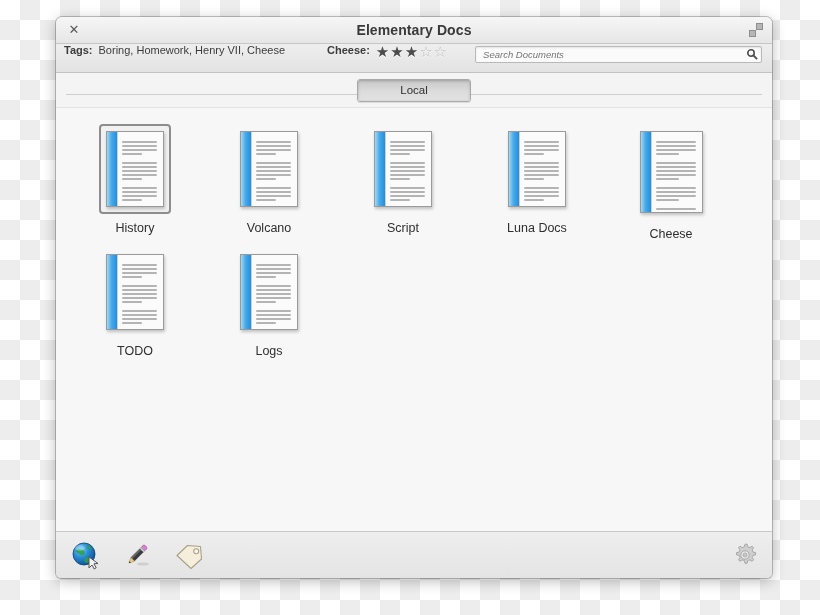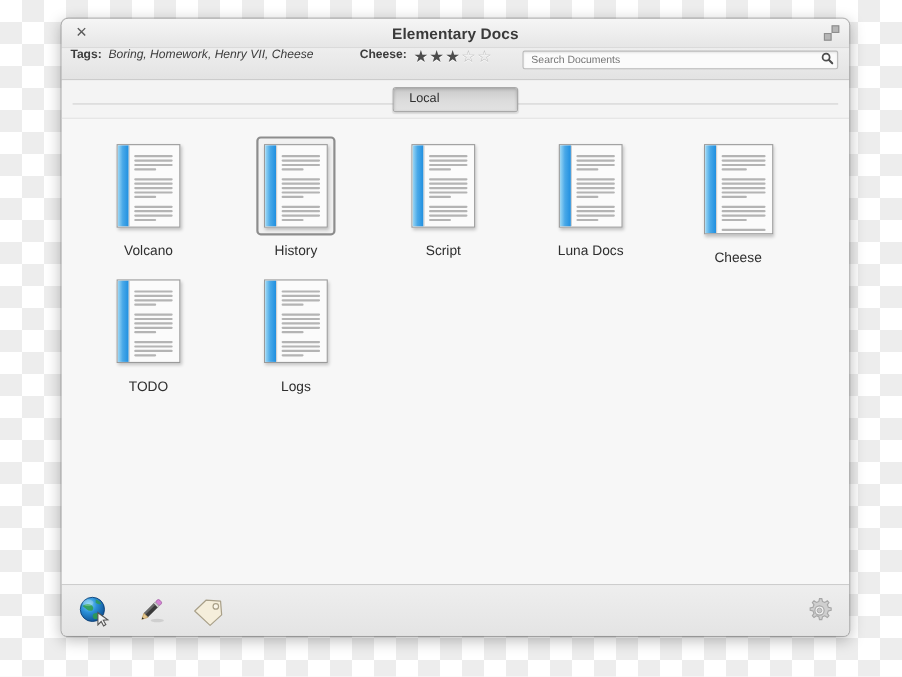--- a/index.html
+++ b/index.html
@@ -97,21 +97,20 @@
   .tb-label {
     font-size: 11px;
     color: #3c3c3c;
     font-weight: bold;
     margin-right: 6px;
     white-space: nowrap;
   }
   .tags-value {
     font-size: 11px;
     color: #3c3c3c;
-    font-style: italic;
     white-space: nowrap;
   }
   .tb-spacer-1 { width: 42px; }
   .rating-stars {
     display: flex;
     align-items: center;
     gap: 1px;
     margin-right: 28px;
   }
   .star {
@@ -127,20 +126,21 @@
     flex: 1;
     max-width: 302px;
     margin-left: auto;
     margin-right: 2px;
   }
   .search-input {
     width: 100%;
     box-sizing: border-box;
     height: 17px;
     font-size: 9.5px;
+    font-style: italic;
     color: #9a9a9a;
     padding: 0 18px 0 7px;
     border: 1px solid #b9b9b9;
     border-radius: 2px;
     background: #fbfbfb;
     box-shadow: inset 0 1px 2px rgba(0,0,0,0.10);
     outline: none;
     font-family: "Liberation Sans", sans-serif;
   }
   .search-icon {
@@ -175,21 +175,21 @@
     border: 1px solid #a9a9a9;
     border-radius: 3px;
     overflow: hidden;
     box-shadow: 0 1px 1px rgba(0,0,0,0.10);
   }
   .tab {
     min-width: 84px;
     padding: 0 14px;
     height: 21px;
     line-height: 21px;
-    text-align: left;
+    text-align: center;
     font-size: 11.5px;
     color: #3d3d3d;
     cursor: pointer;
     background: linear-gradient(to bottom, #fdfdfd 0%, #f0f0f0 100%);
   }
   .tab + .tab { border-left: 1px solid #a9a9a9; }
   .tab.active {
     background: linear-gradient(to bottom, #c9c9c9 0%, #dcdcdc 55%, #e2e2e2 100%);
     box-shadow: inset 0 1px 3px rgba(0,0,0,0.22);
     color: #2f2f2f;
@@ -323,20 +323,46 @@
   </div>
 
   <div class="tabbar">
     <div class="tabs">
         <div class="tab active">Local</div>
       </div>
   </div>
 
   <div class="content">
     <div class="icon-grid">
+        <div class="doc-item selected">
+          <div class="doc-thumb-box">
+            <div class="page">
+              <div class="spine"></div>
+              <div class="lines">
+                <div class="ln"></div>
+                <div class="ln"></div>
+                <div class="ln"></div>
+                <div class="ln short"></div>
+                <div class="gap"></div>
+                <div class="ln"></div>
+                <div class="ln"></div>
+                <div class="ln"></div>
+                <div class="ln"></div>
+                <div class="ln short"></div>
+                <div class="gap"></div>
+                <div class="ln"></div>
+                <div class="ln"></div>
+                <div class="ln"></div>
+                <div class="ln short"></div>
+                <div class="gap"></div>
+              </div>
+            </div>
+          </div>
+          <div class="doc-label">History</div>
+        </div>
         <div class="doc-item">
           <div class="doc-thumb-box">
             <div class="page">
               <div class="spine"></div>
               <div class="lines">
                 <div class="ln"></div>
                 <div class="ln"></div>
                 <div class="ln"></div>
                 <div class="ln short"></div>
                 <div class="gap"></div>
@@ -348,46 +374,20 @@
                 <div class="gap"></div>
                 <div class="ln"></div>
                 <div class="ln"></div>
                 <div class="ln"></div>
                 <div class="ln short"></div>
                 <div class="gap"></div>
               </div>
             </div>
           </div>
           <div class="doc-label">Volcano</div>
-        </div>
-        <div class="doc-item selected">
-          <div class="doc-thumb-box">
-            <div class="page">
-              <div class="spine"></div>
-              <div class="lines">
-                <div class="ln"></div>
-                <div class="ln"></div>
-                <div class="ln"></div>
-                <div class="ln short"></div>
-                <div class="gap"></div>
-                <div class="ln"></div>
-                <div class="ln"></div>
-                <div class="ln"></div>
-                <div class="ln"></div>
-                <div class="ln short"></div>
-                <div class="gap"></div>
-                <div class="ln"></div>
-                <div class="ln"></div>
-                <div class="ln"></div>
-                <div class="ln short"></div>
-                <div class="gap"></div>
-              </div>
-            </div>
-          </div>
-          <div class="doc-label">History</div>
         </div>
         <div class="doc-item">
           <div class="doc-thumb-box">
             <div class="page">
               <div class="spine"></div>
               <div class="lines">
                 <div class="ln"></div>
                 <div class="ln"></div>
                 <div class="ln"></div>
                 <div class="ln short"></div>

